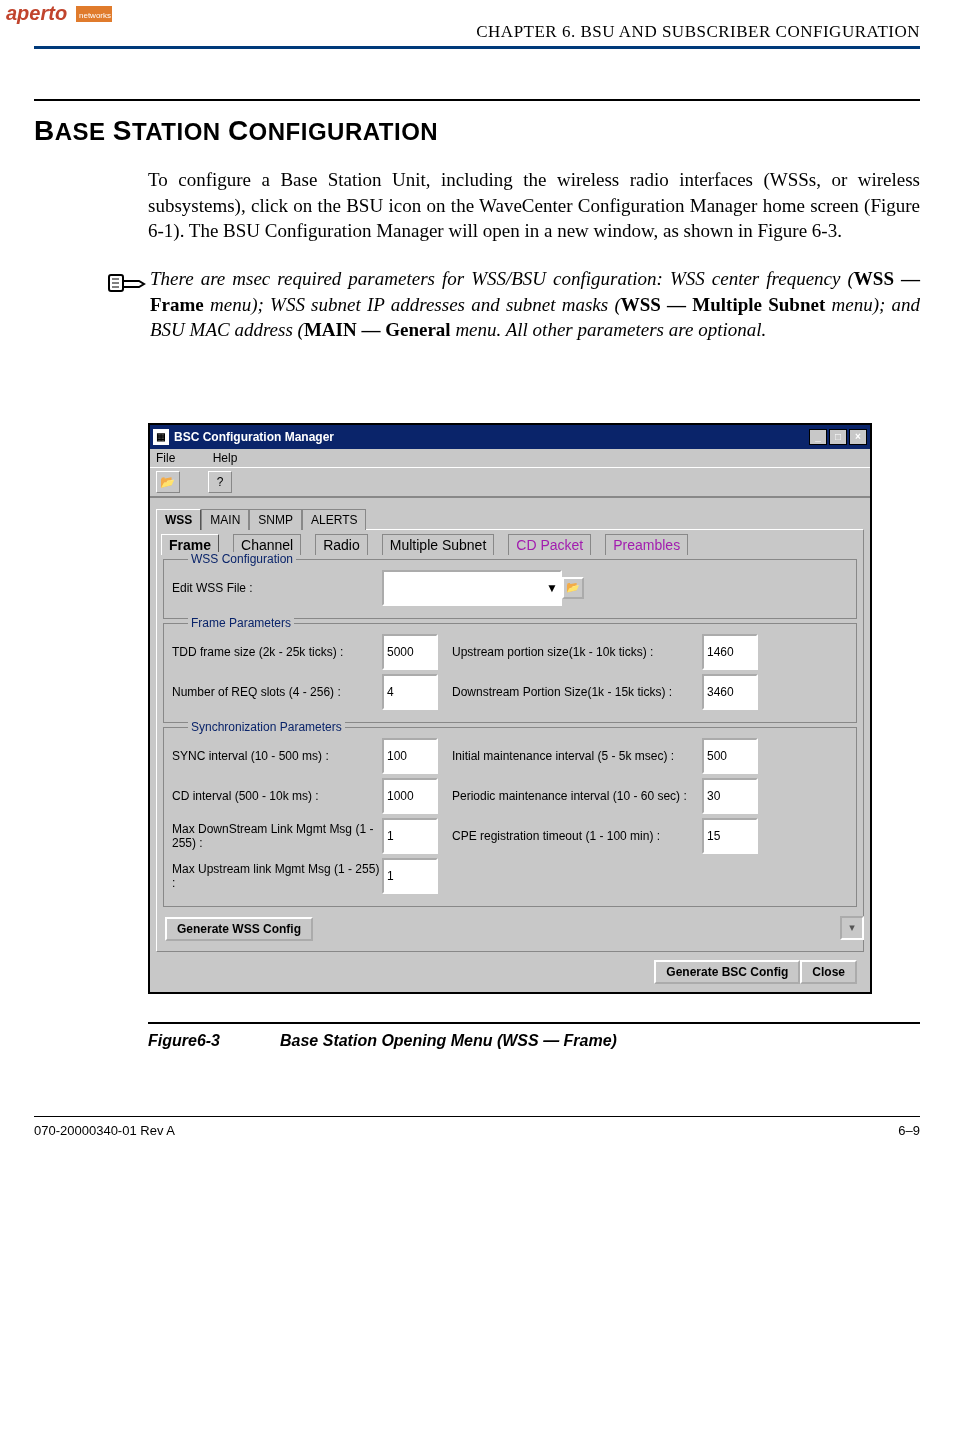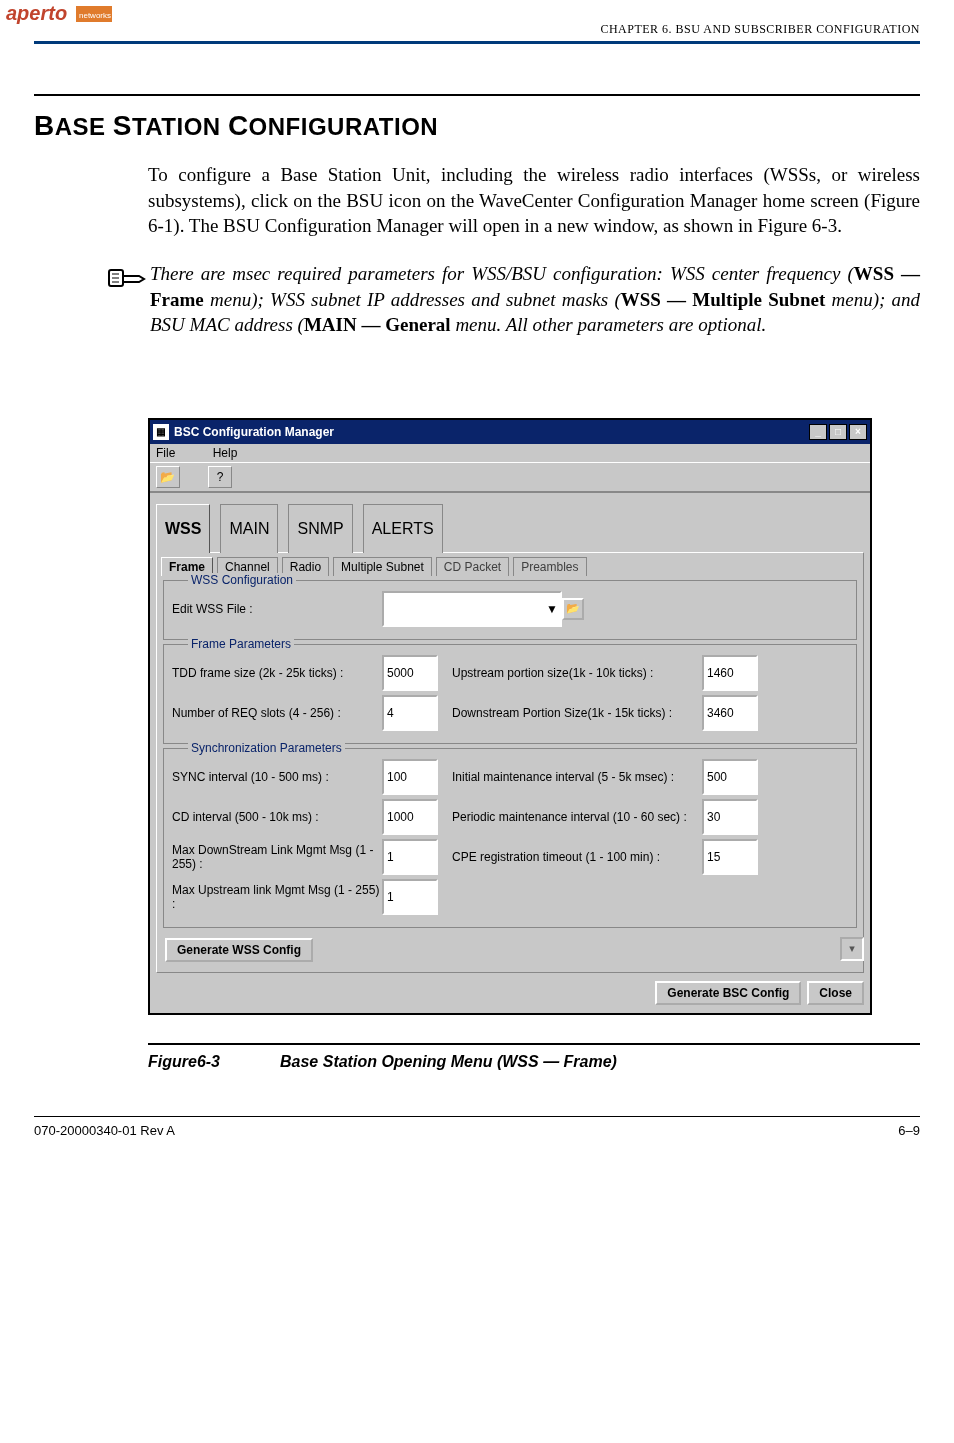--- a/index.html
+++ b/index.html
@@ -1,19 +1,19 @@
 <!DOCTYPE html>
 <html><head>
 <meta charset="utf-8">
 <style>
   html,body{margin:0;padding:0;background:#fff;font-family:"Times New Roman",Times,serif;color:#000}
   .page{width:954px;height:1162px;position:relative;box-sizing:border-box;padding:16px 34px 30px 34px}
   .logo{position:absolute;left:6px;top:0}
   .logo svg{display:block}
-  .chapter-head{text-align:right;font-size:12px;letter-spacing:.5px;font-family:"Times New Roman",serif;color:#000;margin-top:6px;margin-bottom:4px}
+  .chapter-head{text-align:right;font-size:17px;letter-spacing:.5px;font-family:"Times New Roman",serif;color:#000;margin-top:6px;margin-bottom:4px}
   .chapter-head .sc{font-variant:small-caps}
   .hr-top{border:0;border-top:3px solid #003a7a;margin:0 0 50px 0}
   .hr-thin{border:0;border-top:2px solid #000;margin:0}
   .section-title{font-family:Arial,Helvetica,sans-serif;font-weight:bold;font-size:24px;letter-spacing:.5px;margin:14px 0 20px 0}
   .section-title .cap{font-size:28px}
   .body-text{margin-left:114px;font-size:19px;line-height:1.35;text-align:justify}
   .note-row{display:flex;margin-top:22px;margin-left:74px}
   .hand-icon{flex:0 0 42px;padding-top:2px}
   .note-text{font-size:19px;font-style:italic;line-height:1.35;text-align:justify}
   .note-text b{font-style:normal;font-weight:bold}
@@ -25,37 +25,37 @@
   .titlebar .ticon{width:16px;height:16px;background:#fff;color:#000;margin-right:5px;display:flex;align-items:center;justify-content:center;font-size:10px;font-weight:bold}
   .titlebar .ttext{flex:1;font-weight:bold;font-size:12px}
   .winbtns{display:flex;gap:2px}
   .winbtn{width:16px;height:14px;background:#c8c8c8;border:1px solid #000;display:flex;align-items:center;justify-content:center;font-size:10px;font-weight:bold;line-height:1}
   .menubar{background:#c8c8c8;padding:2px 6px;font-size:12px}
   .menubar span{margin-right:34px}
   .toolbar{background:#c8c8c8;padding:3px 6px;border-top:1px solid #fff;border-bottom:2px solid #888;display:flex;gap:4px}
   .tbtn{width:22px;height:20px;border:1px solid #888;border-top-color:#fff;border-left-color:#fff;background:#c8c8c8;display:flex;align-items:center;justify-content:center;font-size:12px}
   .tabstrip{padding:10px 6px 0 6px}
   .tabs{display:flex}
-  .tab{padding:15px 8px;border:1px solid #888;border-bottom:none;background:#c8c8c8;margin-right:10px;font-size:16px;position:relative;top:1px}
+  .tab{padding:3px 8px;border:1px solid #888;border-bottom:none;background:#c8c8c8;margin-right:0;font-size:12px;position:relative;top:1px}
   .tab.active{background:#c8c8c8;border-color:#fff #555 #c8c8c8 #fff;font-weight:bold}
   .tabpanel{border:1px solid #888;border-top-color:#fff;border-left-color:#fff;background:#c8c8c8;padding:4px}
   .subtabs{display:flex;margin-bottom:2px}
-  .subtab{padding:2px 7px;border:1px solid #888;border-bottom:none;background:#c8c8c8;margin-right:4px;font-size:12px}
+  .subtab{padding:2px 7px;border:1px solid #888;border-bottom:none;background:#c8c8c8;margin-right:14px;font-size:14px}
   .subtab.active{font-weight:bold;border-color:#fff #555 #c8c8c8 #fff}
-  .subtab.disabled{color:#404040}
+  .subtab.disabled{color:#a21caf}
   .groupbox{border:1px solid #888;margin:4px 2px;padding:6px 8px 8px 8px;position:relative}
   .groupbox .legend{position:absolute;top:-8px;left:24px;background:#c8c8c8;padding:0 3px;font-size:12px;color:#0a246a}
   .row{display:flex;align-items:center;margin:4px 0;font-size:12px}
   .row .lbl{flex:0 0 210px}
   .row .lbl2{flex:0 0 250px;margin-left:14px}
   .inp{border:2px inset #fff;background:#fff;height:18px;padding:16px 3px;font-size:12px;box-sizing:border-box}
   .inp.sm{width:56px}
   .inp.md{width:180px}
   .btn{border:2px outset #fff;background:#c8c8c8;padding:3px 10px;font-size:12px;font-weight:bold}
-  .bottom-btns{display:flex;justify-content:flex-end;gap:6px;padding:8px 6px}
+  .bottom-btns{display:flex;justify-content:flex-end;padding:8px 13px}
   .small-icon{width:18px;height:18px;border:2px outset #fff;background:#c8c8c8;display:inline-flex;align-items:center;justify-content:center;font-size:11px;margin-left:4px}
   .scroll-corner{position:absolute;right:6px;bottom:52px;width:20px;height:20px;border:2px inset #fff;background:#c8c8c8;display:flex;align-items:center;justify-content:center;font-size:11px;color:#555}
 
   .figure-caption{margin:28px 0 0 0}
   .fig-hr{border:0;border-top:2px solid #000;margin:0 0 8px 0}
   .fig-text{font-family:Arial,Helvetica,sans-serif;font-weight:bold;font-style:italic;font-size:16px}
   .fig-text .gap{display:inline-block;width:60px}
 
   .footer{position:absolute;left:34px;right:34px;bottom:24px}
   .footer-hr{border:0;border-top:1px solid #000;margin:0 0 6px 0}

